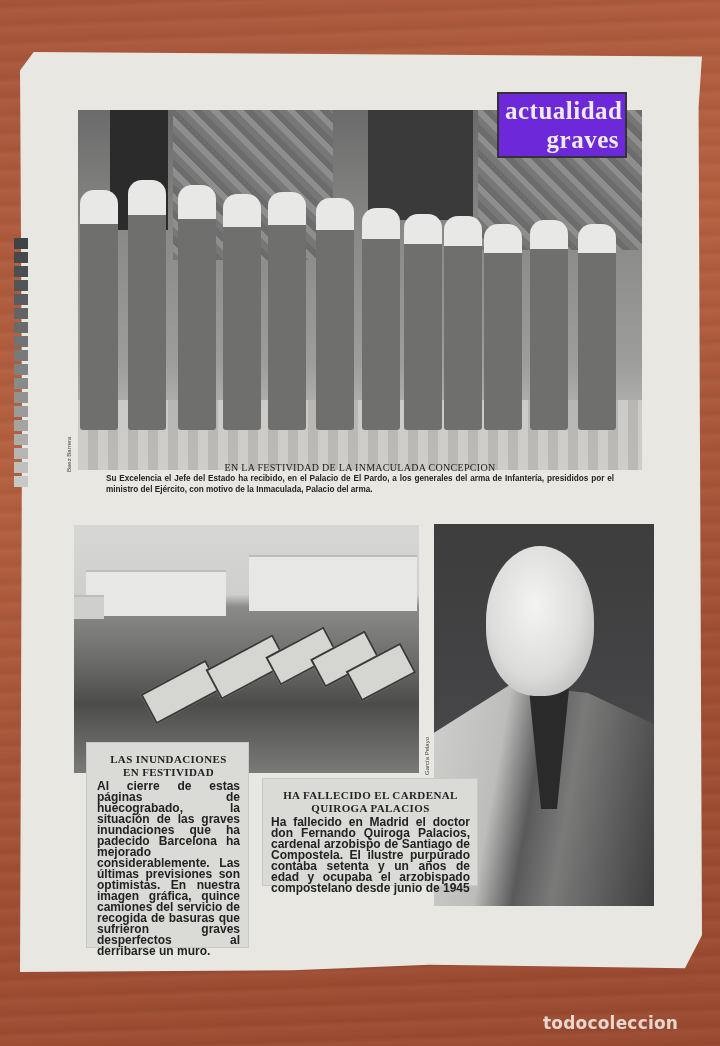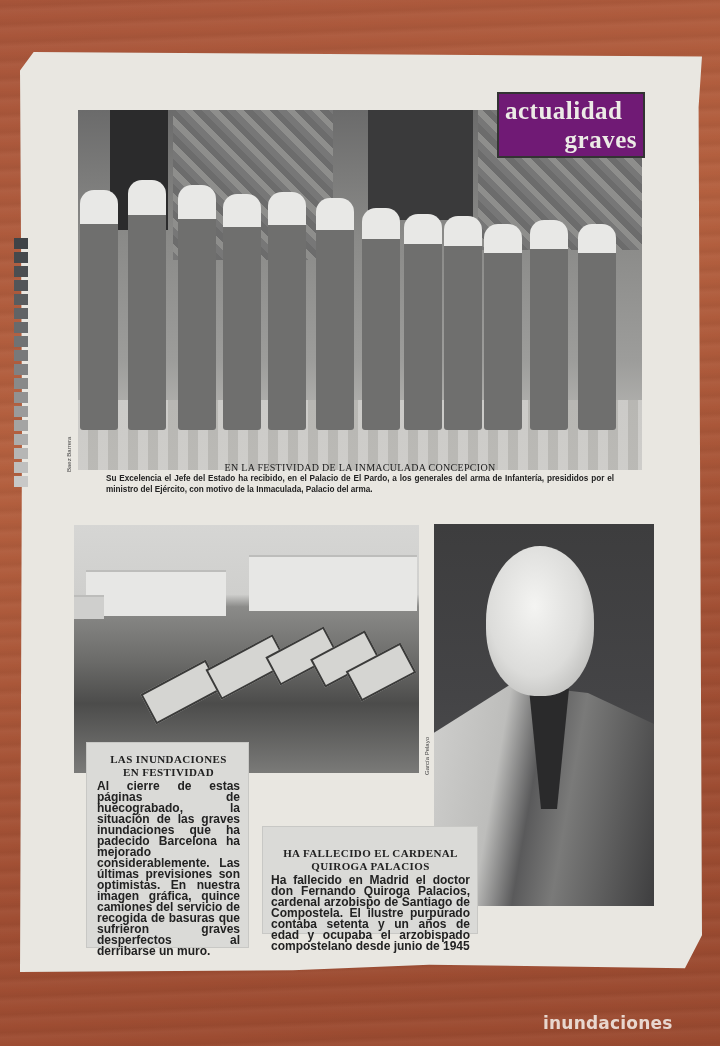--- a/index.html
+++ b/index.html
@@ -6,21 +6,21 @@
   body{width:720px;height:1046px;position:relative;overflow:hidden;
     background:linear-gradient(160deg,#a8553a 0%,#b4603f 35%,#a04e33 70%,#9a4a30 100%);
     font-family:"Liberation Serif",serif;}
   .wood-grain{position:absolute;inset:0;
     background:repeating-linear-gradient(178deg,rgba(0,0,0,0.0) 0px,rgba(0,0,0,0.04) 6px,rgba(255,255,255,0.03) 11px,rgba(0,0,0,0) 18px);}
   .page{position:absolute;left:20px;top:52px;width:682px;height:920px;
     background:#e9e7e1;box-shadow:0 2px 6px rgba(0,0,0,0.25);
     clip-path:polygon(2% 0,100% 0.5%,99.5% 6%,100% 96%,97.5% 99.6%,60% 99.2%,40% 99.8%,0 100%,0.3% 40%,0 2%);}
   .colorbar{position:absolute;left:14px;top:238px;width:14px;}
   .colorbar div{width:14px;height:11px;margin-bottom:3px;}
-  .masthead{position:absolute;left:497px;top:92px;width:148px;height:66px;background:#701a75;
+  .masthead{position:absolute;left:497px;top:92px;width:130px;height:66px;background:#6d28d9;
     color:#ecebe6;font-family:"Liberation Serif",serif;font-weight:bold;font-size:25px;line-height:29px;
     border:2px solid #333;box-sizing:border-box;}
   .masthead .l1{position:absolute;left:6px;top:2px;letter-spacing:0.5px;}
   .masthead .l2{position:absolute;right:6px;top:31px;letter-spacing:0.5px;}
   .photo{position:absolute;overflow:hidden;}
   .photo-main{left:78px;top:110px;width:564px;height:360px;
     background:linear-gradient(180deg,#6b6b6b 0%,#8a8a88 35%,#9d9d9b 70%,#c9c8c4 100%);}
   .photo-main .curtain{position:absolute;top:0;height:120px;background:#2b2b2c;}
   .photo-main .tapestry{position:absolute;top:0;height:150px;background:repeating-linear-gradient(45deg,#777 0 6px,#8e8e8c 6px 12px,#6c6c6c 12px 18px);}
   .photo-main .floor{position:absolute;left:0;right:0;bottom:0;height:70px;
@@ -38,21 +38,21 @@
   .face{position:absolute;left:52px;top:22px;width:108px;height:150px;border-radius:50% 50% 45% 45%;
     background:radial-gradient(ellipse at 45% 40%,#f4f4f2 0%,#dcdcda 55%,#a9a9a7 100%);}
   .coat{position:absolute;left:0;top:160px;width:220px;height:222px;
     background:linear-gradient(100deg,#cfcfcd 0%,#bdbdbb 30%,#5a5a5b 45%,#7a7a79 60%,#3e3e3f 100%);
     clip-path:polygon(0 22%,35% 0,70% 4%,100% 18%,100% 100%,0 100%);}
   .collar{position:absolute;left:95px;top:165px;width:40px;height:120px;background:#2a2a2b;clip-path:polygon(0 0,100% 0,70% 100%,30% 100%);}
   .box{position:absolute;background:#dadad7;border:1px solid #c8c8c5;color:#222;box-sizing:border-box;}
   .box .head{font-family:"Liberation Serif",serif;font-size:11px;font-weight:bold;text-align:center;line-height:13px;letter-spacing:0.4px;}
   .box .body{font-family:Liberation Sans, sans-serif;font-weight:bold;font-size:12px;line-height:11px;text-align:justify;margin-top:2px;}
   .box-flood{left:86px;top:742px;width:163px;height:206px;padding:10px 8px 6px 10px;}
-  .box-cardinal{left:262px;top:778px;width:216px;height:108px;padding:20px 7px 4px 8px;margin-top:48px;}
+  .box-cardinal{left:262px;top:778px;width:216px;height:108px;padding:10px 7px 4px 8px;}
   .credit{position:absolute;font-family:"Liberation Sans",sans-serif;font-size:6px;color:#444;transform-origin:left top;transform:rotate(-90deg);white-space:nowrap;}
   .watermark{position:absolute;left:543px;top:1013px;font-family:"DejaVu Sans",sans-serif;font-weight:bold;font-size:17px;color:#efe3dc;opacity:0.92;letter-spacing:0.2px;}
 </style>
 </head>
 <body>
 
 <div class="wood-grain"></div>
 
 <div class="page"></div>
 
@@ -135,13 +135,13 @@
 </div>
 
 <div class="box box-cardinal">
   <div class="head">
     <div>HA FALLECIDO EL CARDENAL</div>
     <div>QUIROGA PALACIOS</div>
   </div>
   <div class="body">Ha fallecido en Madrid el doctor don Fernando Quiroga Palacios, cardenal arzobispo de Santiago de Compostela. El ilustre purpurado contaba setenta y un años de edad y ocupaba el arzobispado compostelano desde junio de 1945</div>
 </div>
 
-<div class="watermark">inundaciones</div>
+<div class="watermark">todocoleccion</div>
 
 </body></html>

